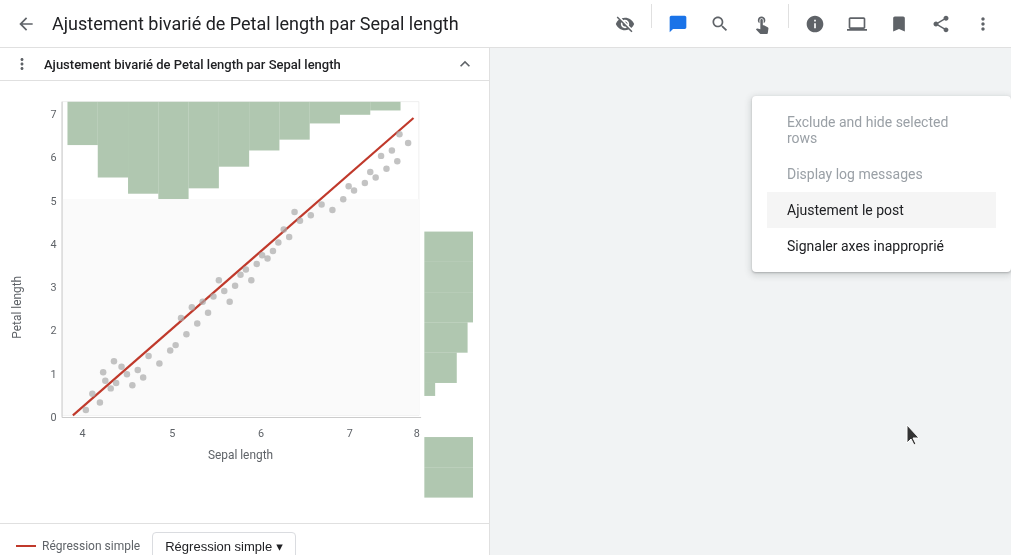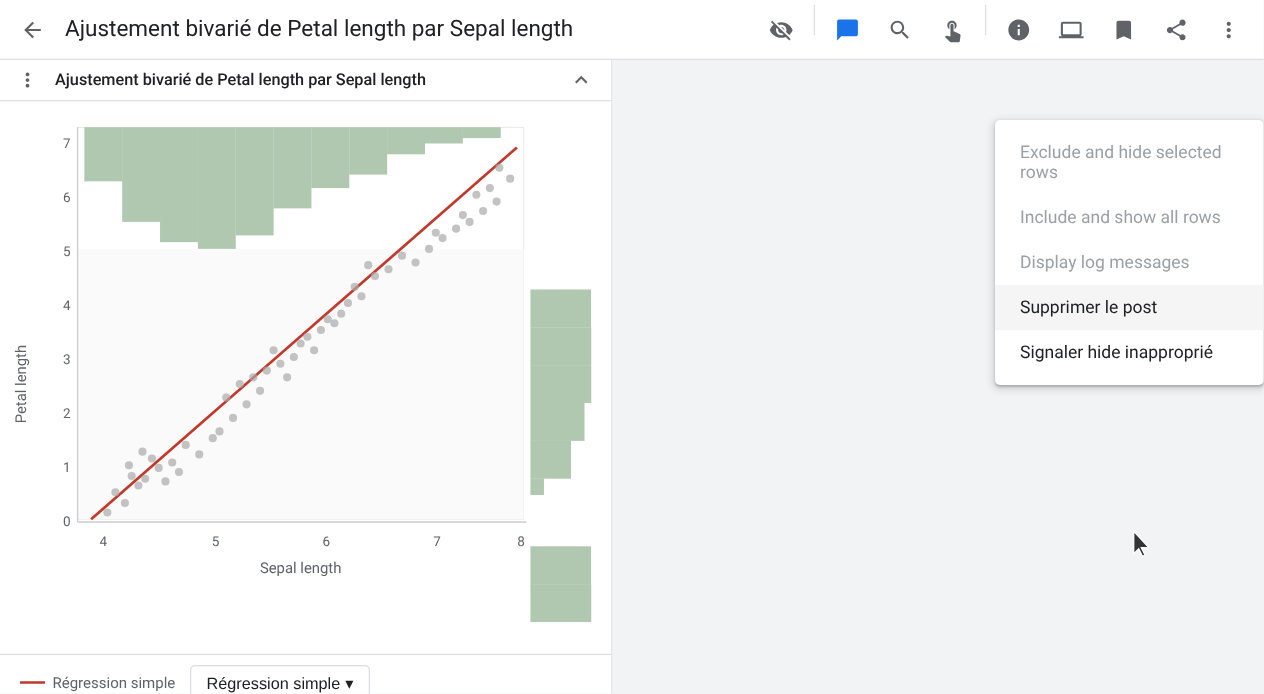--- a/index.html
+++ b/index.html
@@ -118,26 +118,26 @@
       padding: 6px 12px; cursor: pointer;
       font-size: 13px; color: #202124;
       background: #fff;
     }
 
     
     .context-menu {
       position: absolute;
       right: 0;
       top: 48px;
-      width: 215px;
+      width: 259px;
       background: #fff;
       border-radius: 4px;
       box-shadow: 0 2px 6px 2px rgba(60,64,67,0.15), 0 1px 2px 0 rgba(60,64,67,0.3);
       z-index: 100;
-      padding: 8px 0;
+      padding: 8px 15px;
     }
 
     .menu-item {
       padding: 10px 20px;
       font-size: 14px;
       cursor: pointer;
       color: #202124;
       display: flex;
       align-items: center;
       justify-content: space-between;
@@ -367,37 +367,34 @@
   </div>
 
   <div style="flex:1; background:#f1f3f4; position:relative;">
 
     <div class="context-menu">
 
       <div class="menu-item disabled">
         <span>Exclude and hide selected rows</span>
       </div>
 
-      <div class="menu-item disabled">
-        <span>Include and show all rows</span>
-      </div>
 
 
       <div class="menu-item disabled">
         <span>Display log messages</span>
       </div>
 
 
 
       <div class="menu-item highlighted">
-        <span>Supprimer le post</span>
+        <span>Ajustement le post</span>
       </div>
 
       <div class="menu-item">
-        <span>Signaler hide inapproprié</span>
+        <span>Signaler axes inapproprié</span>
       </div>
     </div>
 
     <div class="cursor-indicator">
       <svg width="24" height="28" viewBox="0 0 24 28" fill="none">
         <path d="M5 2L5 20L9 16L12 22L14 21L11 15L17 15Z" fill="#333" stroke="#fff" stroke-width="1"></path>
       </svg>
     </div>
   </div>
 </div>

